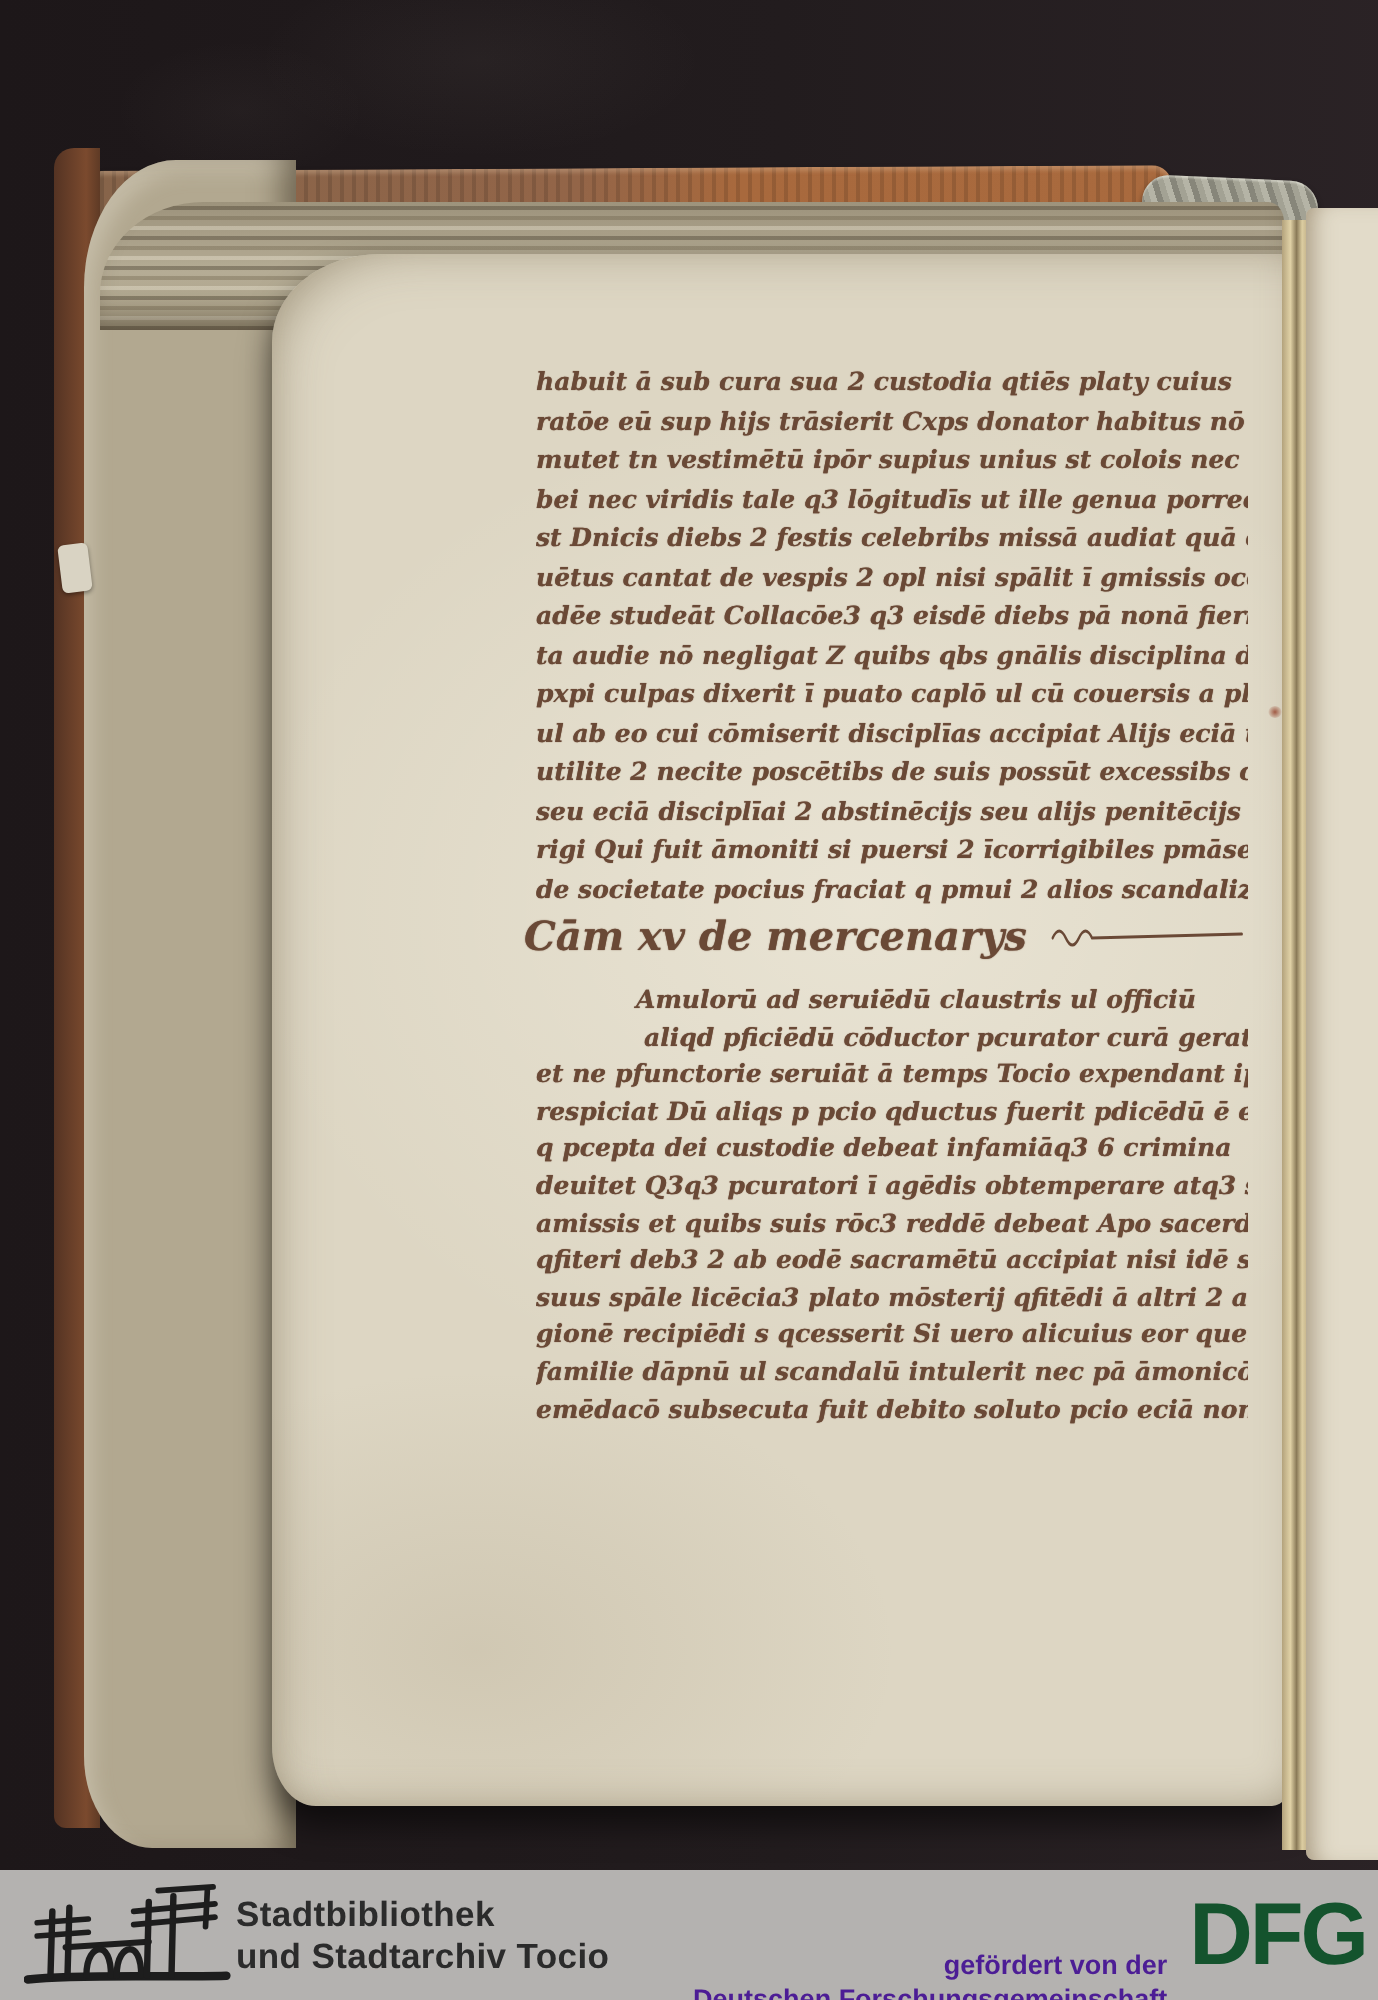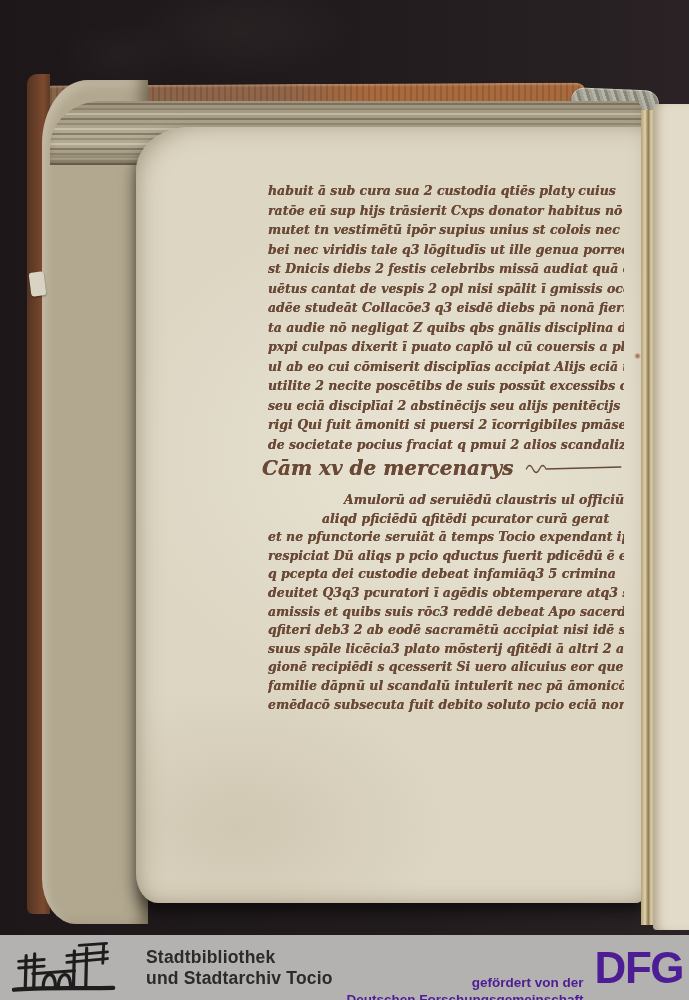--- a/index.html
+++ b/index.html
@@ -115,31 +115,31 @@
   .flourish{flex:1 1 auto;min-width:40px;height:12px;}
   
   .banner{
     position:absolute;left:0;top:935px;width:689px;height:65px;
     background:#b4b2b0;
     display:flex;align-items:center;
     color:#2d2d2d;
   }
   .logo-sketch{margin-left:12px;flex:0 0 auto;}
   .lib-name{
-    margin-left:30px;
+    margin-left:2px;
     font-size:17.5px;line-height:21px;font-weight:bold;letter-spacing:.2px;
     color:#2b2b2b;
   }
   .spacer{flex:1 1 auto;}
   .funding{
     text-align:right;font-size:13.5px;line-height:16.5px;font-weight:bold;
     color:#4c1d95;margin-right:11px;margin-top:48px;
   }
   .dfg-logo{
-    font-size:44px;font-weight:bold;letter-spacing:-1.5px;color:#4c1d95;
+    font-size:44px;font-weight:bold;letter-spacing:-1.5px;color:#14532d;
     line-height:60px;margin-right:6px;flex:0 0 auto;
     font-family:"Liberation Sans",sans-serif;
   }
 </style>
 </head>
 <body>
 
 <div class="stage">
 
   <div class="photo">
@@ -173,25 +173,25 @@
           </div>
 
         <div class="ms-heading">
           <span>Cām xv de mercenarys</span>
           <svg class="flourish" viewBox="0 0 150 12" preserveAspectRatio="none">
             <path d="M2,7 q5,-7 10,0 q5,7 10,0 q5,-7 10,0 L146,5" fill="none" stroke="#6a4936" stroke-width="1.6" stroke-linecap="round"></path>
           </svg>
         </div>
 
         <div class="para para-2">
-            <div class="ms-line" style="padding-left: 50px; text-align: right;">Amulorū ad seruiēdū claustris ul officiū</div>
-            <div class="ms-line" style="padding-left: 54px;">aliqd pficiēdū qfitēdi pcurator curā gerat</div>
+            <div class="ms-line" style="padding-left: 50px;">Amulorū ad seruiēdū claustris ul officiū</div>
+            <div class="ms-line" style="padding-left: 54px;">aliqd pficiēdū cōductor pcurator curā gerat</div>
             <div class="ms-line">et ne pfunctorie seruiāt ā temps Tocio expendant ipe</div>
             <div class="ms-line">respiciat Dū aliqs p pcio qductus fuerit pdicēdū ē ei</div>
-            <div class="ms-line">q pcepta dei custodie debeat infamiāq3 5 crimina</div>
+            <div class="ms-line">q pcepta dei custodie debeat infamiāq3 6 crimina</div>
             <div class="ms-line">deuitet Q3q3 pcuratori ī agēdis obtemperare atq3 s de</div>
             <div class="ms-line">amissis et quibs suis rōc3 reddē debeat Apo sacerdoti suo</div>
             <div class="ms-line">qfiteri deb3 2 ab eodē sacramētū accipiat nisi idē sacerdos</div>
             <div class="ms-line">suus spāle licēcia3 plato mōsterij qfitēdi ā altri 2 ab eodē</div>
             <div class="ms-line">gionē recipiēdi s qcesserit Si uero alicuius eor quersacō</div>
             <div class="ms-line">familie dāpnū ul scandalū intulerit nec pā āmonicōe3</div>
             <div class="ms-line">emēdacō subsecuta fuit debito soluto pcio eciā nondum</div>
           </div>
       </div>
     </div>

